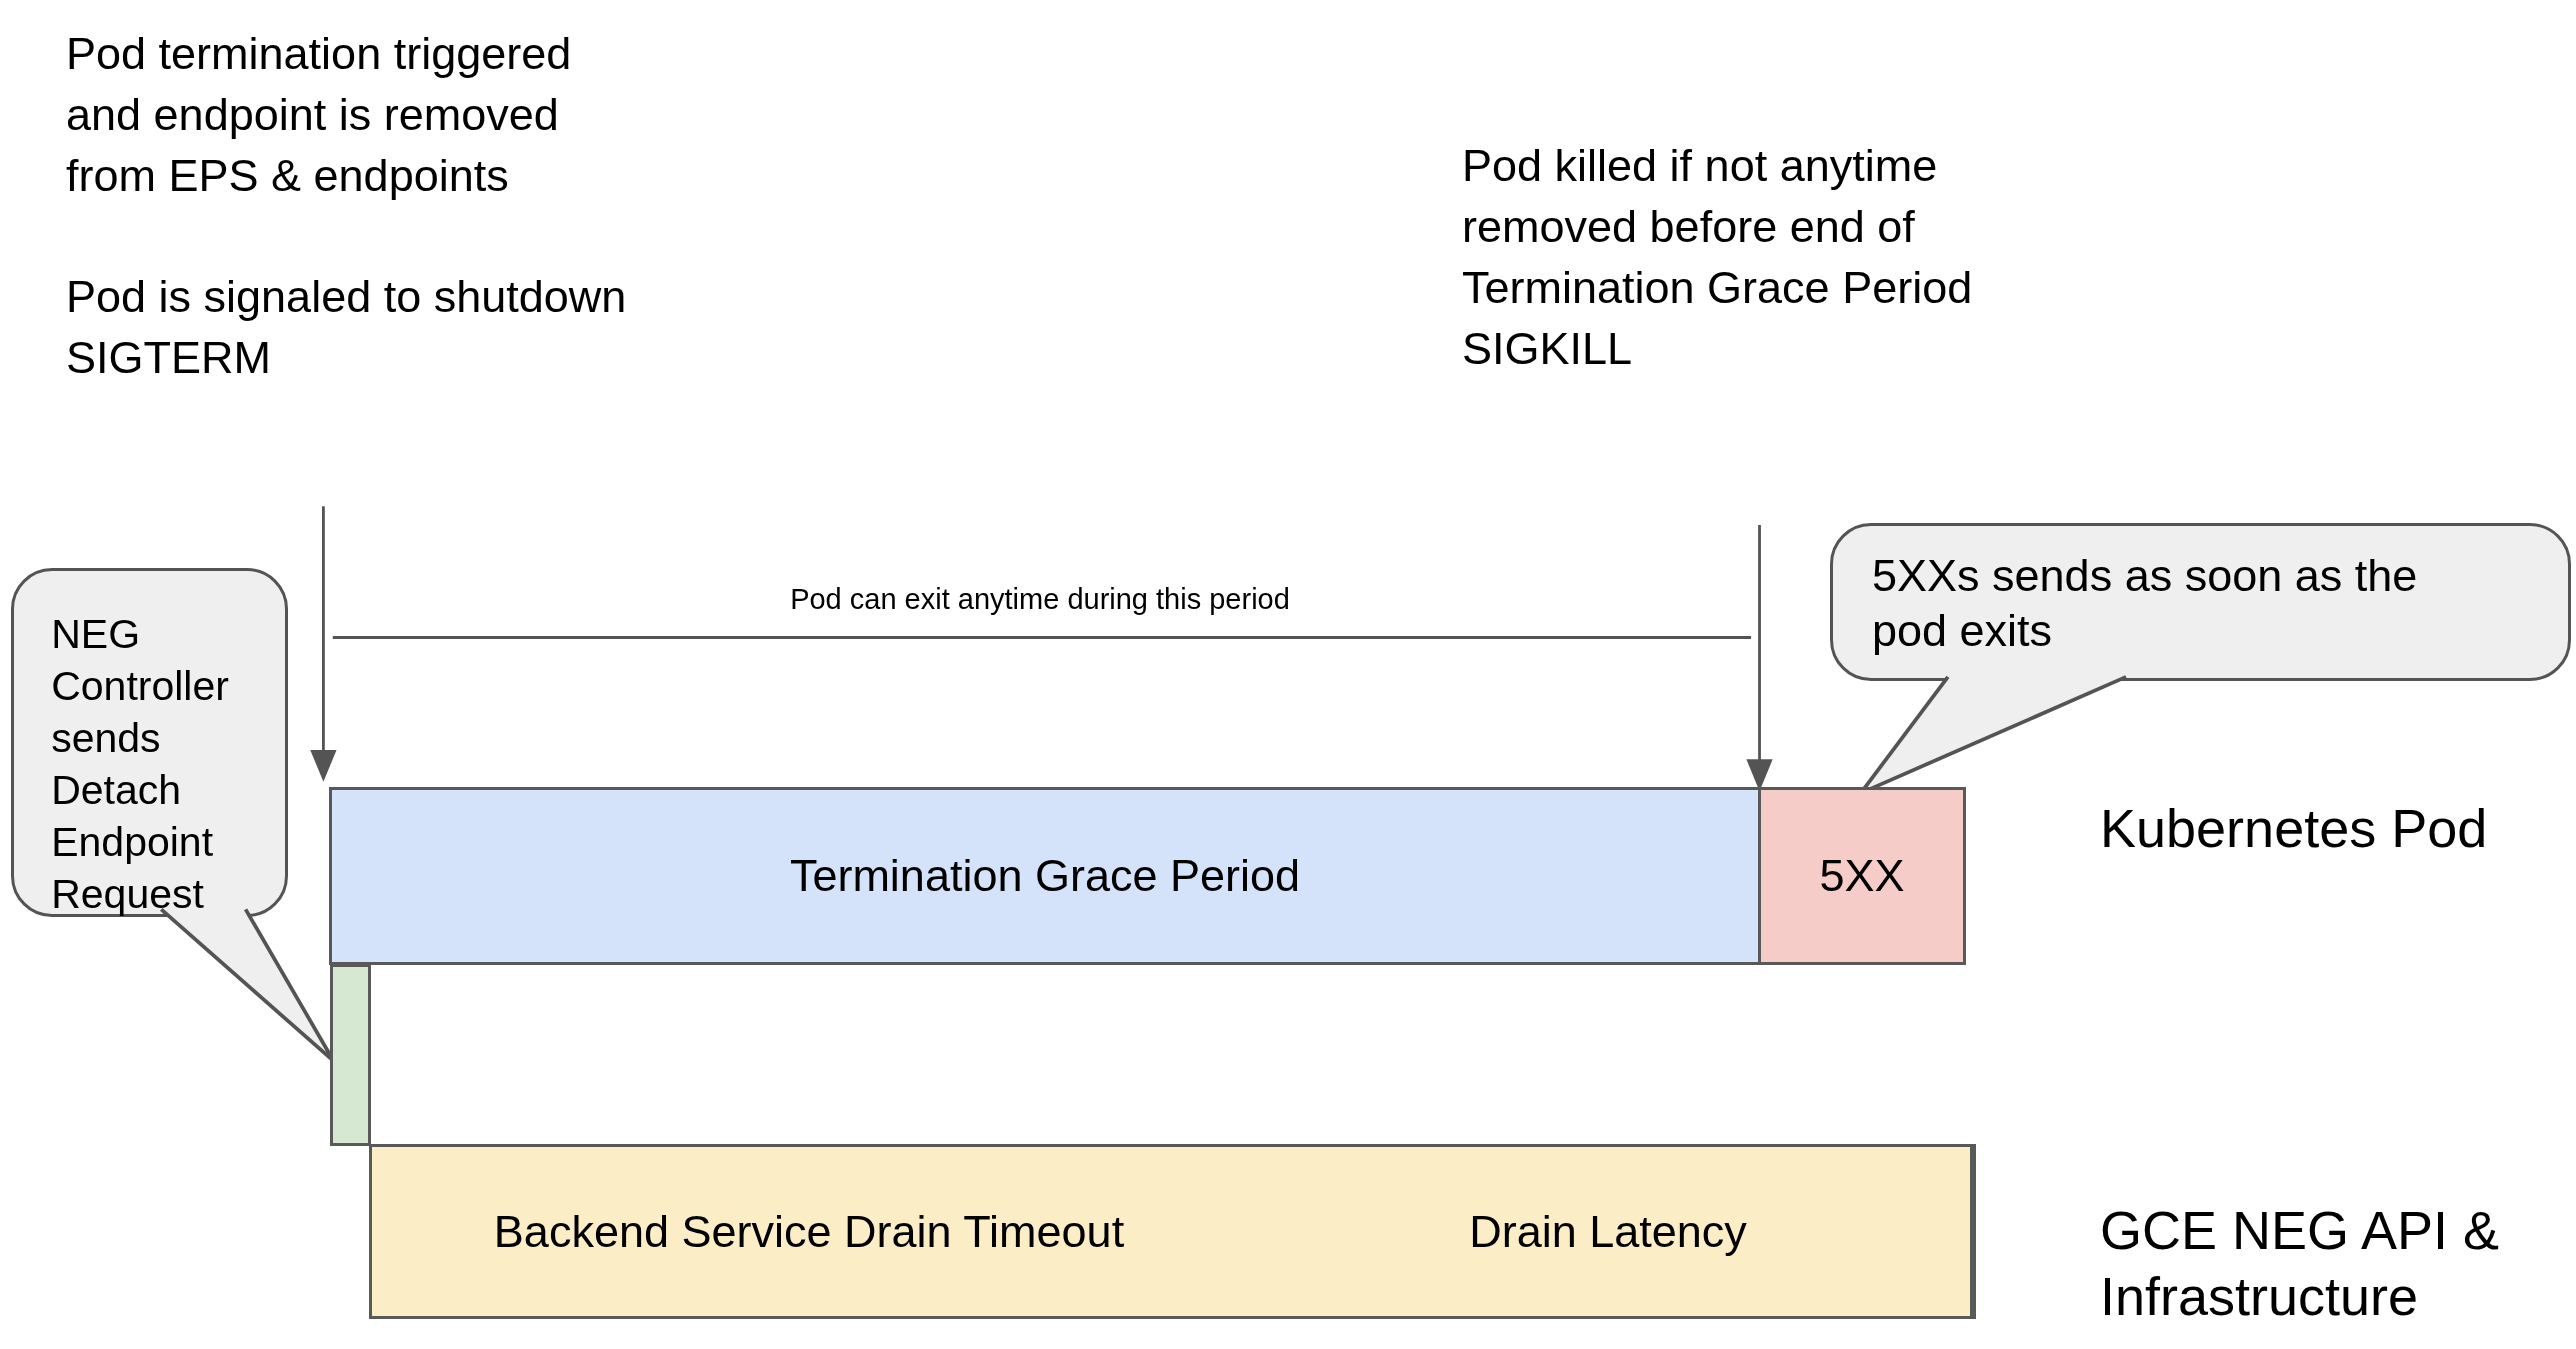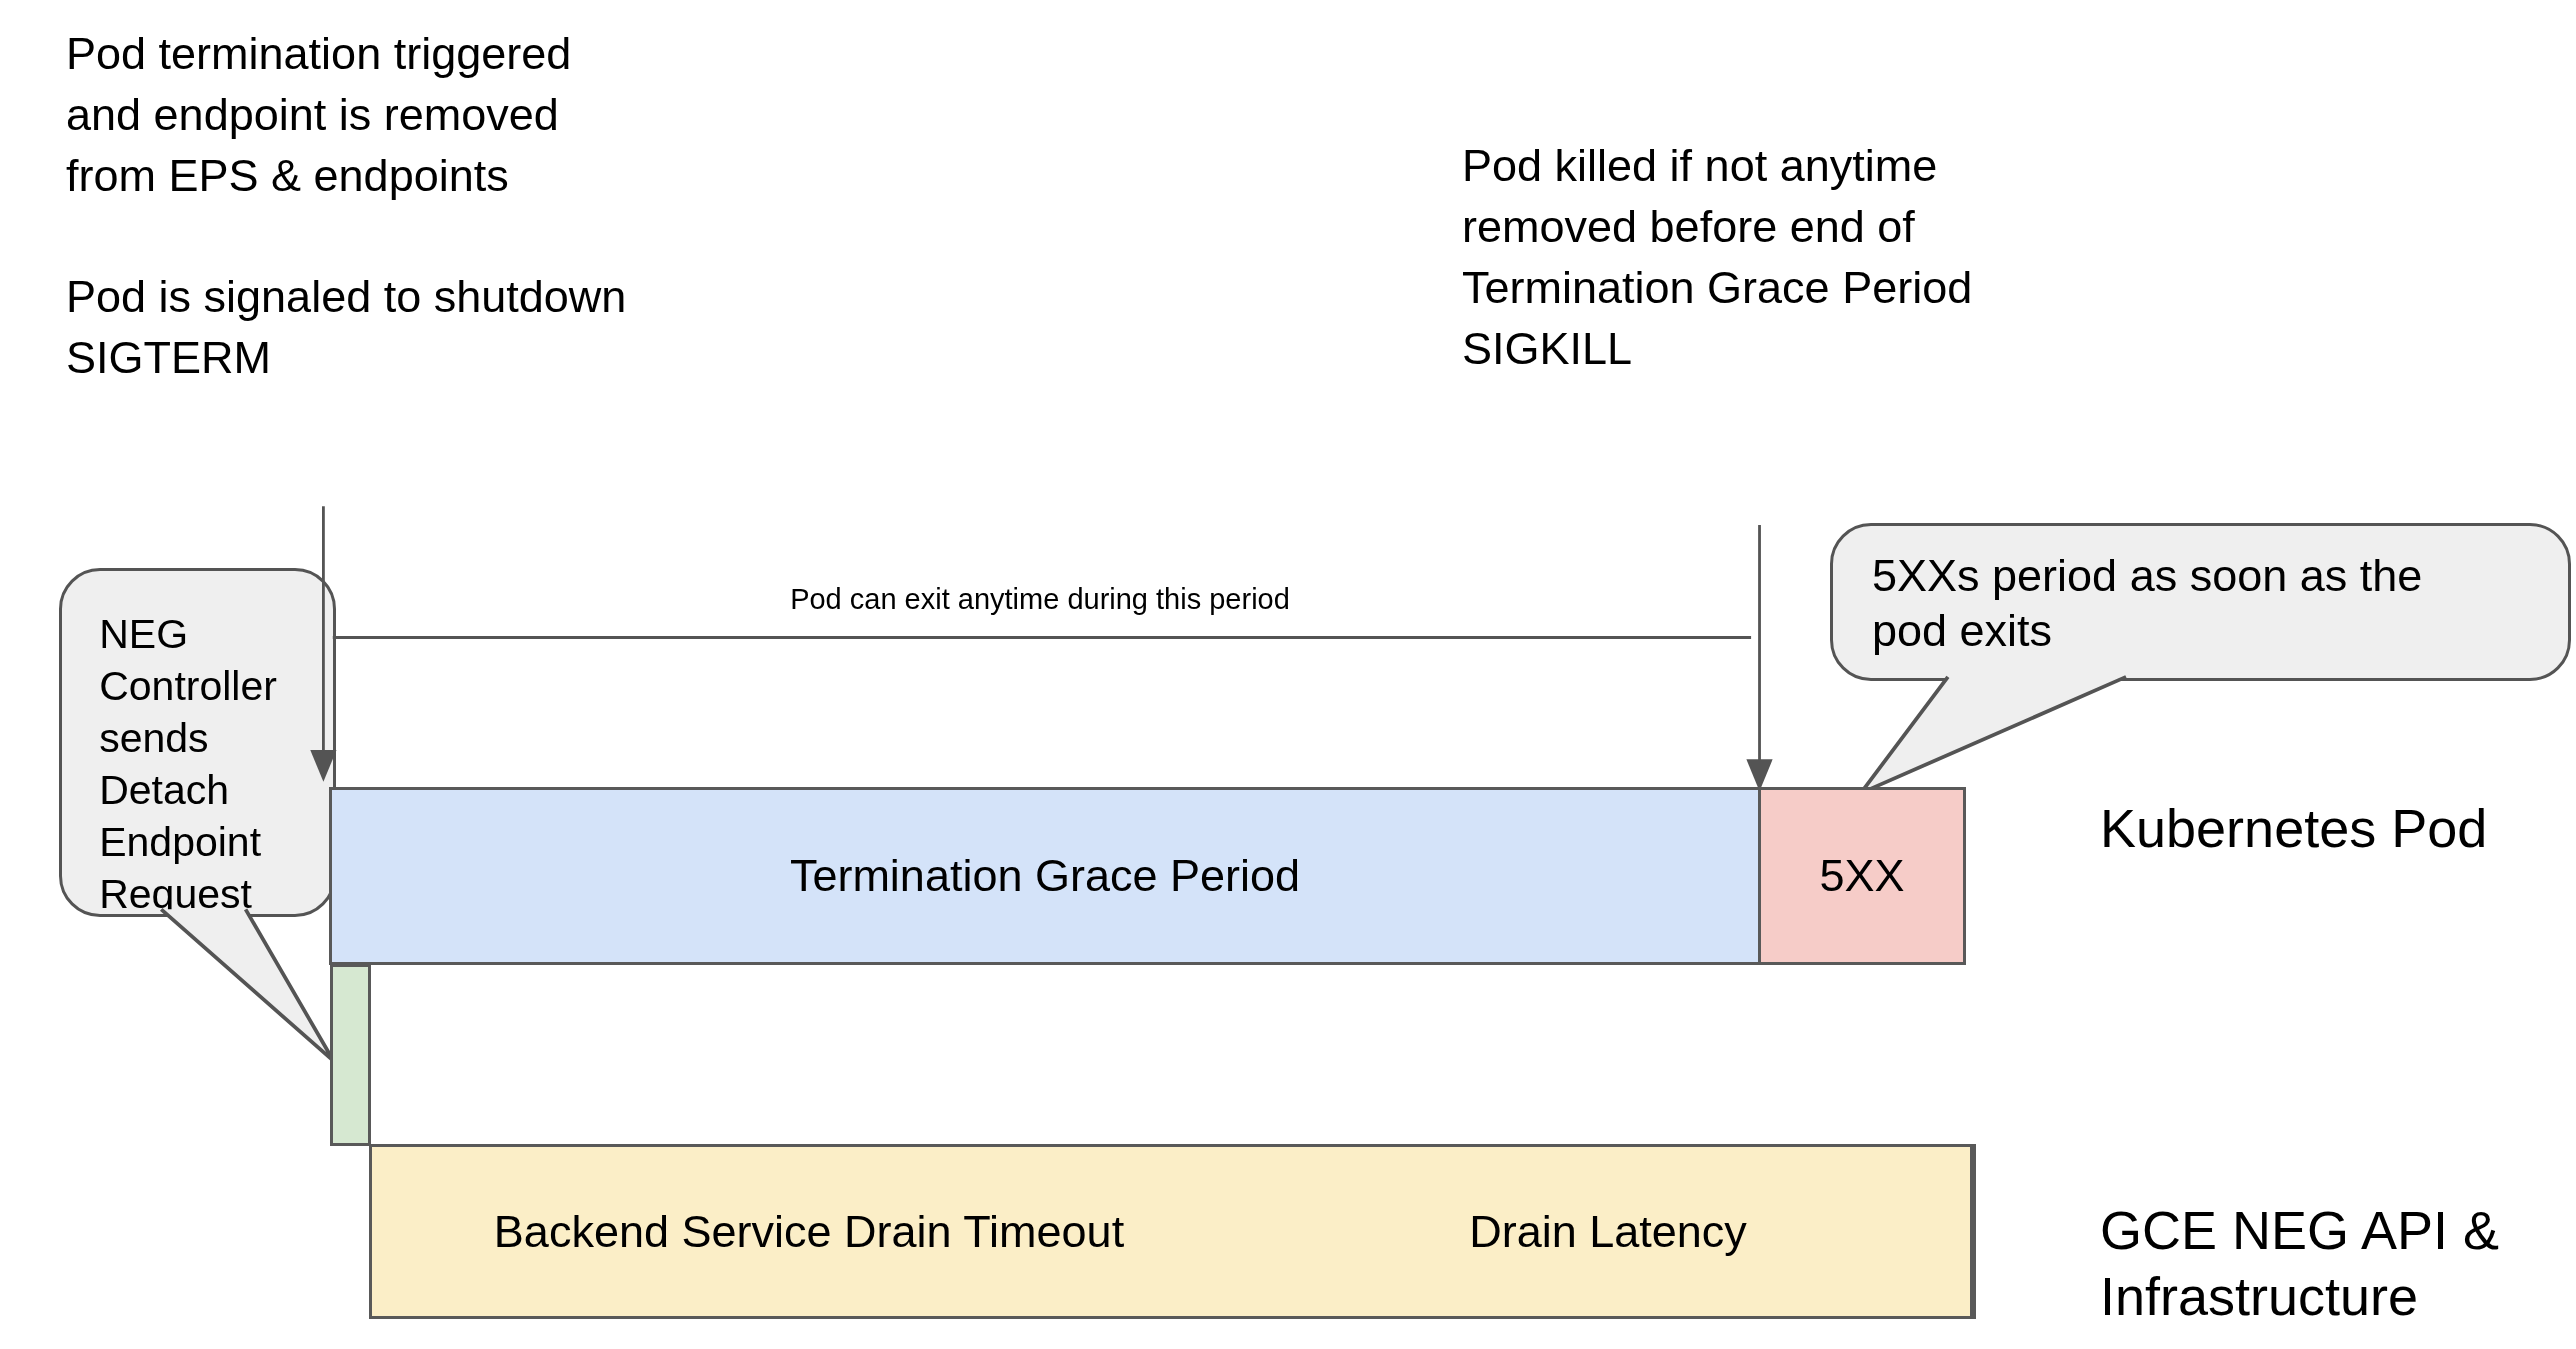--- a/index.html
+++ b/index.html
@@ -22,21 +22,21 @@
   .note{white-space:pre-line;text-align:left;font-size:45px;line-height:61px;color:var(--text);}
   .note-tl1{left:66px;top:22.5px;width:600px;}
   .note-tl2{left:66px;top:266px;width:600px;}
   .note-tr{left:1462px;top:135px;width:600px;}
   .exit-label{left:712px;top:576px;width:656px;text-align:center;font-size:29px;line-height:47px;}
 
   
   .bubble{background:var(--bubble-fill);border:3.7px solid var(--connector);border-radius:41px;
           box-sizing:border-box;white-space:pre-line;z-index:1;}
   .bubble-left{left:11.2px;top:568px;width:277px;height:349px;padding:37px 9.4px 0 37px;
-               font-size:41px;line-height:52px;margin-left:48px;}
+               font-size:41px;line-height:52px;}
   .bubble-right{left:1830px;top:523px;width:741px;height:158px;padding:21.6px 9.4px 0 39px;
                 font-size:45px;line-height:55px;}
 
   
   .overlay{left:0;top:0;z-index:2;pointer-events:none;}
   .connector-line{stroke:var(--connector);stroke-width:3;fill:none;}
   .arrowhead{fill:var(--connector);stroke:none;}
   .tail{fill:var(--bubble-fill);stroke:var(--connector);stroke-width:4;stroke-linejoin:round;}
 
   
@@ -72,21 +72,21 @@
 Termination Grace Period
 SIGKILL</div>
   <div class="abs exit-label">Pod can exit anytime during this period</div>
 
   <div class="abs bubble bubble-left">NEG
 Controller
 sends
 Detach
 Endpoint
 Request</div>
-  <div class="abs bubble bubble-right">5XXs period as soon as the
+  <div class="abs bubble bubble-right">5XXs sends as soon as the
 pod exits</div>
 
   <svg class="abs overlay" width="2576" height="1350" viewBox="0 0 2748 1440">
     <g>
       <line class="connector-line" x1="345" y1="540" x2="345" y2="802"></line>
       <polygon class="arrowhead" points="331,800 359,800 345,834"></polygon>
     </g>
     <g>
       <line class="connector-line" x1="1877" y1="560" x2="1877" y2="812"></line>
       <polygon class="arrowhead" points="1863,810 1891,810 1877,844"></polygon>

